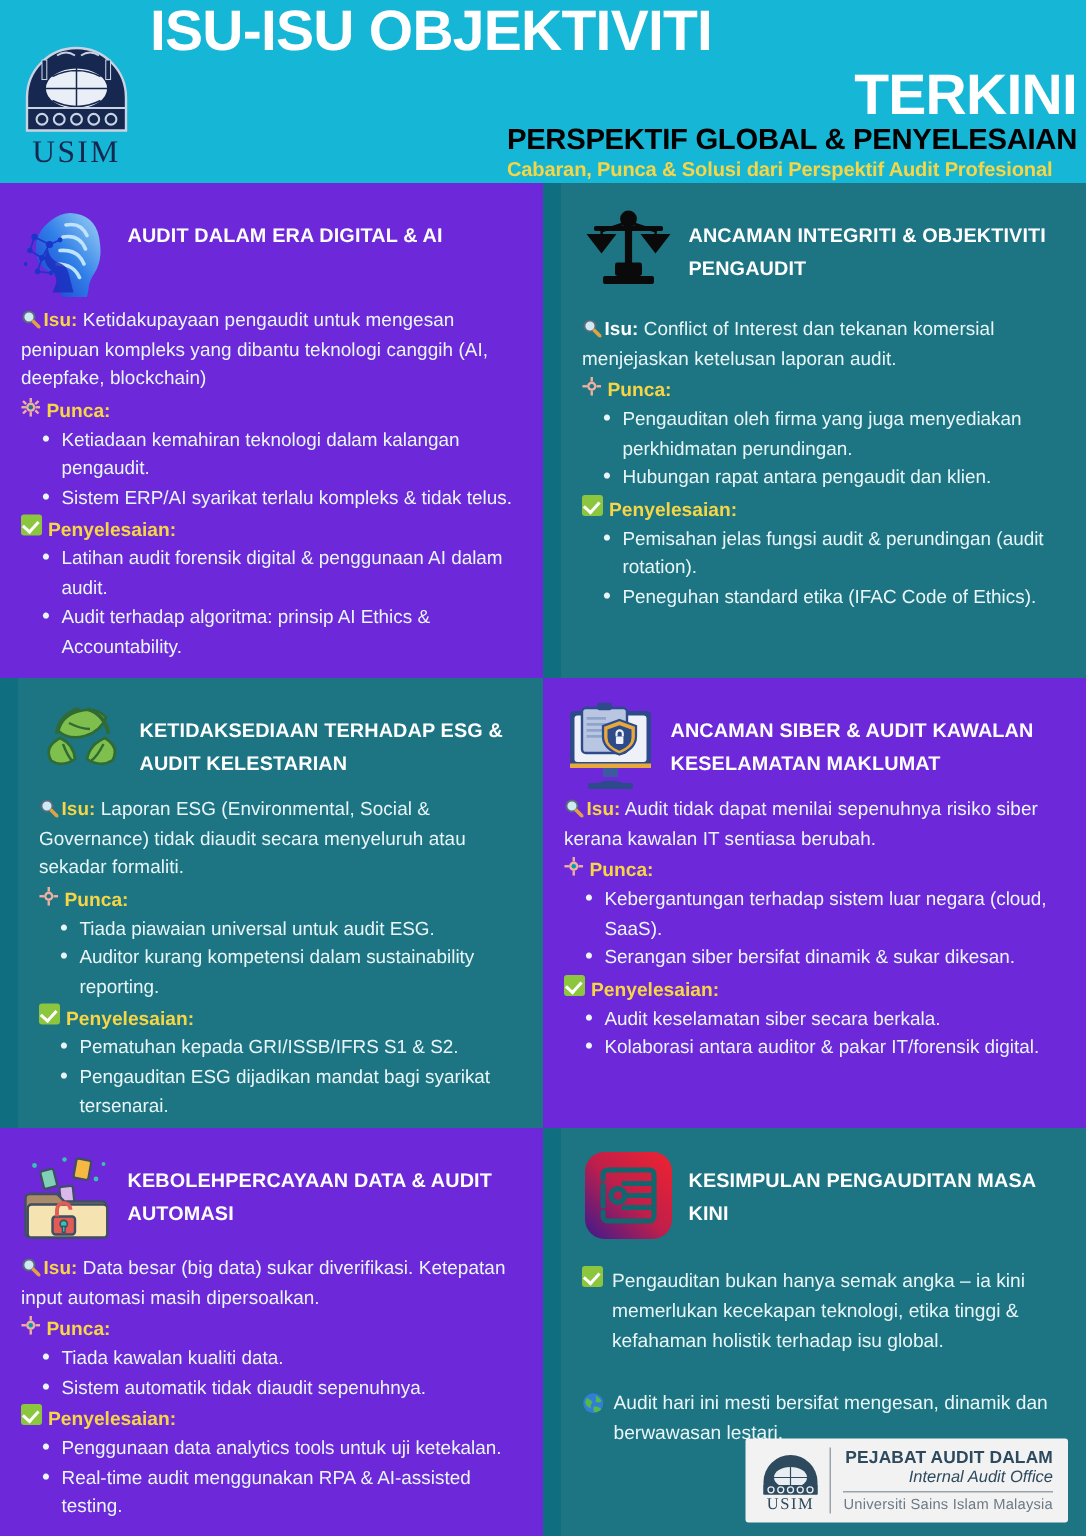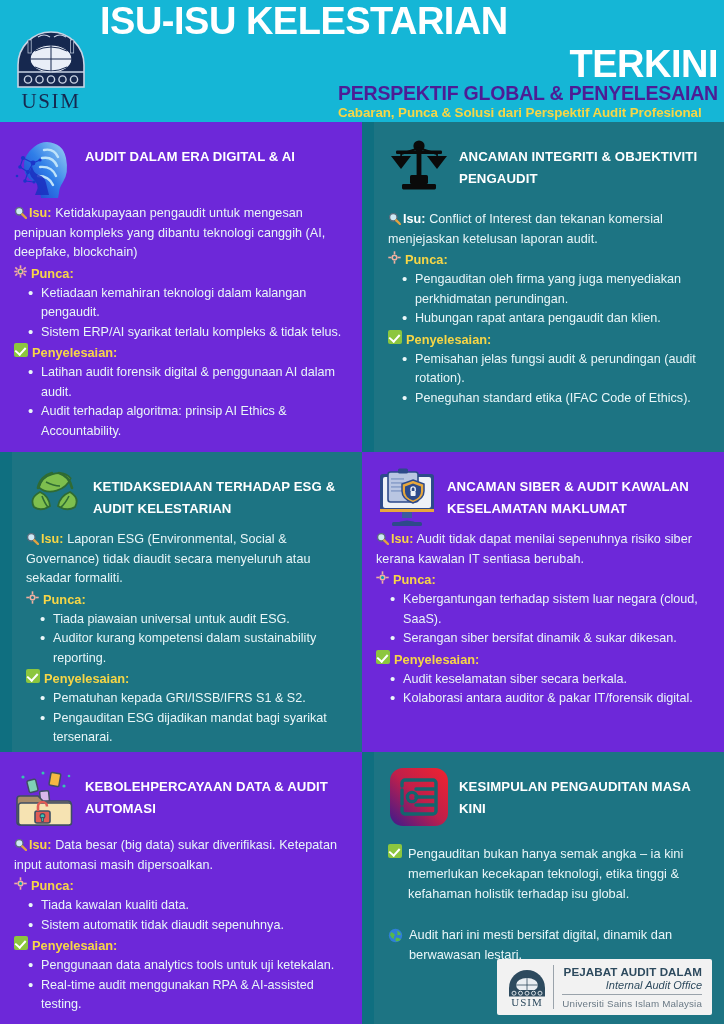--- a/index.html
+++ b/index.html
@@ -24,21 +24,21 @@
     font-size:38px; line-height:40px; font-weight:bold; color:#ffffff;
     letter-spacing:-0.5px;
   }
   .title-row2{ display:flex; align-items:flex-end; margin-top:4px;flex-direction:column; }
   .title-l2{
     font-size:38px; line-height:38px; font-weight:bold; color:#ffffff;
     letter-spacing:-0.5px; flex:0 0 auto;
   }
   .sub-block{ flex:1 1 auto; padding-left:8px; padding-bottom:1px; }
   .sub1{
-    font-size:19.5px; line-height:21px; font-weight:bold; color:#4c1d95;
+    font-size:19.5px; line-height:21px; font-weight:bold; color:#000000;
     letter-spacing:-0.2px; white-space:nowrap;
   }
   .sub2{
     font-size:13.4px; line-height:16px; font-weight:bold; color:#f7d646;
     letter-spacing:-0.1px; white-space:nowrap; margin-top:1px;
   }
 
   
   .grid{
     flex:1 1 auto; display:grid;
@@ -135,21 +135,21 @@
           <circle cx="20" cy="70.5" r="3.6"></circle>
             <circle cx="31.5" cy="70.5" r="3.6"></circle>
           <circle cx="43" cy="70.5" r="3.6"></circle>
             <circle cx="54.5" cy="70.5" r="3.6"></circle>
           <circle cx="66" cy="70.5" r="3.6"></circle>
         </g>
         <text x="43" y="99" font-family="Liberation Serif, serif" font-size="21" letter-spacing="1.6" fill="#16284f" text-anchor="middle">USIM</text>
       </svg>
     </div>
     <div class="head-text">
-      <div class="title-l1">ISU-ISU KELESTARIAN</div>
+      <div class="title-l1">ISU-ISU OBJEKTIVITI</div>
       <div class="title-row2">
         <div class="title-l2">TERKINI</div>
         <div class="sub-block">
           <div class="sub1">PERSPEKTIF GLOBAL &amp; PENYELESAIAN</div>
           <div class="sub2">Cabaran, Punca &amp; Solusi dari Perspektif Audit Profesional</div>
         </div>
       </div>
     </div>
   </div>
 
@@ -515,21 +515,21 @@
       </div>
       <div class="concl-p2">
         <span class="globe">
           <svg viewBox="0 0 15 15" width="15" height="15">
               <circle cx="7.5" cy="7.5" r="6.7" fill="#2f7fd6"></circle>
               <path d="M3 4 q3 1 4 3 q-2 2 -1 4 q-3 -1 -4 -4 z" fill="#57b84a"></path>
               <path d="M9 2.5 q3 1 4 4 q-2 1 -4 0 q1 -2 0 -4 z" fill="#57b84a"></path>
               <path d="M8 9.5 q3 0 5 2 q-2 2 -5 2 q-1 -2 0 -4 z" fill="#57b84a"></path>
             </svg>
         </span>
-        <span class="concl-txt">Audit hari ini mesti bersifat digital, dinamik dan berwawasan lestari.</span>
+        <span class="concl-txt">Audit hari ini mesti bersifat mengesan, dinamik dan berwawasan lestari.</span>
       </div>
 
       <div class="badge">
         <div class="badge-logo">
           <svg viewBox="0 0 44 42" width="44" height="42" aria-hidden="true">
             <path d="M4 22 A18 18 0 0 1 40 22 L40 30 L4 30 Z" fill="#2d4a5e"></path>
             <ellipse cx="22" cy="19" rx="11" ry="7" fill="#e9eef2"></ellipse>
             <path d="M11 19 h22 M22 12 v14" stroke="#2d4a5e" stroke-width="0.8"></path>
             <rect x="8" y="11" width="2" height="7" fill="#2d4a5e"></rect>
             <rect x="34" y="11" width="2" height="7" fill="#2d4a5e"></rect>

